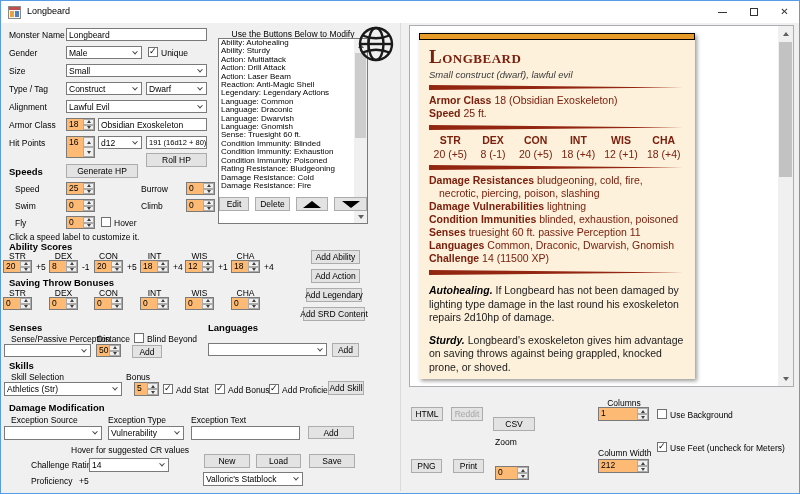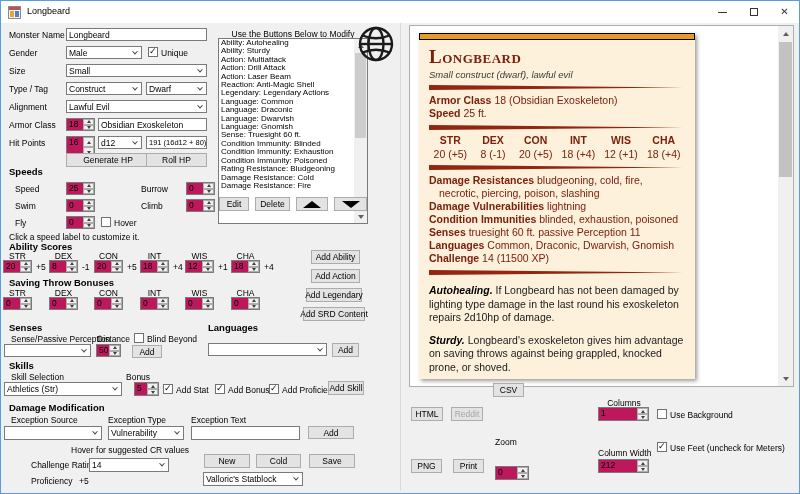--- a/index.html
+++ b/index.html
@@ -20,21 +20,21 @@
   .lbl { position:absolute; font-size:8.5px; color:#000; white-space:nowrap; }
   .hd  { position:absolute; font-size:9.5px; font-weight:bold; color:#000; white-space:nowrap; }
   .tb  { position:absolute; background:#fff; border:1px solid #7a7a7a; font-size:8.5px; padding:1px 2px; color:#000; overflow:hidden; white-space:nowrap; }
   .btn { position:absolute; background:#E3E3E3; border:1px solid #ACACAC; font-size:8.5px; color:#000; display:flex; align-items:center; justify-content:center; white-space:nowrap; }
   .btn.dis { color:#A6A6A6; }
   .btn.focus { border:1px solid #a3a3a3; outline:1px dotted #555; outline-offset:-3px;margin-top:31px; }
   .combo { position:absolute; background:#fff; border:1px solid #7a7a7a; font-size:8.5px; color:#000; display:flex; align-items:center; }
   .combo .cv { flex:1; padding:0 2px; overflow:hidden; white-space:nowrap; }
   .combo .ca { width:12px; align-self:stretch; display:flex; align-items:center; justify-content:center; }
   .chev { width:4px; height:4px; border-right:1px solid #444; border-bottom:1px solid #444; transform:rotate(45deg) translate(-1px,-1px); }
-  .ud { position:absolute; background:#be185d; border:1px solid #7a7a7a; display:flex; }
+  .ud { position:absolute; background:#fdba74; border:1px solid #7a7a7a; display:flex; }
   .ud .uv { flex:1; font-size:8.5px; padding:0 2px; overflow:hidden; }
   .ud .us { width:11px; display:flex; flex-direction:column; }
   .ud .ub { flex:1; background:#F0F0F0; border:1px solid #ACACAC; display:flex; align-items:center; justify-content:center; }
   .tu { width:0; height:0; border-left:2.5px solid transparent; border-right:2.5px solid transparent; border-bottom:3px solid #404040; }
   .td { width:0; height:0; border-left:2.5px solid transparent; border-right:2.5px solid transparent; border-top:3px solid #404040; }
   .cb { position:absolute; width:10px; height:10px; background:#fff; border:1px solid #707070; }
   .cb.on::after { content:"✓"; position:absolute; left:0px; top:-2px; font-size:9px; color:#111; }
   .tri-up-big { width:0; height:0; border-left:9px solid transparent; border-right:9px solid transparent; border-bottom:7px solid #000; }
   .tri-dn-big { width:0; height:0; border-left:9px solid transparent; border-right:9px solid transparent; border-top:7px solid #000; }
   
@@ -159,21 +159,21 @@
       </span>
     </div>
   <div class="combo" style="left:97px;top:135px;width:44px;height:13px">
       <span class="cv">d12</span>
       <span class="ca">
         <i class="chev"></i>
       </span>
     </div>
   <div class="tb" style="left:145px;top:135px;width:61px;height:13px;font-size:7.5px">191 (16d12 + 80)</div>
 
-  <div class="btn" style="left:65px;top:152px;width:84px;height:14px">Generate HP</div>
+  <div class="btn" style="left:65px;top:163px;width:72px;height:14px">Generate HP</div>
   <div class="btn" style="left:145px;top:152px;width:61px;height:14px">Roll HP</div>
 
   <span class="lbl" style="left:217px;top:28px;width:150px;text-align:center">Use the Buttons Below to Modify</span>
   <div id="modlist">
     <div style="position:absolute;left:0;top:0;right:13px;bottom:0;overflow:hidden">
       <div class="li">Ability: Autohealing</div>
       <div class="li">Ability: Sturdy</div>
       <div class="li">Action: Multiattack</div>
       <div class="li">Action: Drill Attack</div>
       <div class="li">Action: Laser Beam</div>
@@ -529,21 +529,21 @@
   <div class="combo" style="left:88px;top:457px;width:80px;height:14px">
       <span class="cv">14</span>
       <span class="ca">
         <i class="chev"></i>
       </span>
     </div>
   <span class="lbl" style="left:30px;top:475px">Proficiency</span>
   <span class="lbl" style="left:78px;top:475px">+5</span>
 
   <div class="btn" style="left:203px;top:453px;width:46px;height:14px">New</div>
-  <div class="btn" style="left:255px;top:453px;width:45px;height:14px">Cold</div>
+  <div class="btn" style="left:255px;top:453px;width:45px;height:14px">Load</div>
   <div class="btn" style="left:308px;top:453px;width:46px;height:14px">Save</div>
   <div class="combo" style="left:202px;top:471px;width:100px;height:14px">
       <span class="cv">Valloric's Statblock</span>
       <span class="ca">
         <i class="chev"></i>
       </span>
     </div>
   <div class="btn focus" style="left:306px;top:470px;width:49px;height:16px">Preview</div>
 
   <div id="preview-panel">
@@ -606,21 +606,21 @@
         </div>
       <div class="sthumb" style="top:16px;height:135px;background:#C2C2C2"></div>
       <div class="sbtn" style="bottom:0;height:15px">
           <i class="std"></i>
         </div>
     </div>
   </div>
 
   <div class="btn" style="left:410px;top:406px;width:32px;height:14px">HTML</div>
   <div class="btn dis" style="left:450px;top:406px;width:32px;height:14px">Reddit</div>
-  <div class="btn" style="left:492px;top:382px;width:31px;height:14px">CSV</div>
+  <div class="btn" style="left:492px;top:416px;width:42px;height:14px">CSV</div>
   <span class="lbl" style="left:597px;top:397px;width:52px;text-align:center">Columns</span>
   <div class="ud" style="left:597px;top:406px;width:51px;height:14px">
       <span class="uv">1</span>
       <span class="us">
         <span class="ub">
           <i class="tu"></i>
         </span>
         <span class="ub">
           <i class="td"></i>
         </span>

